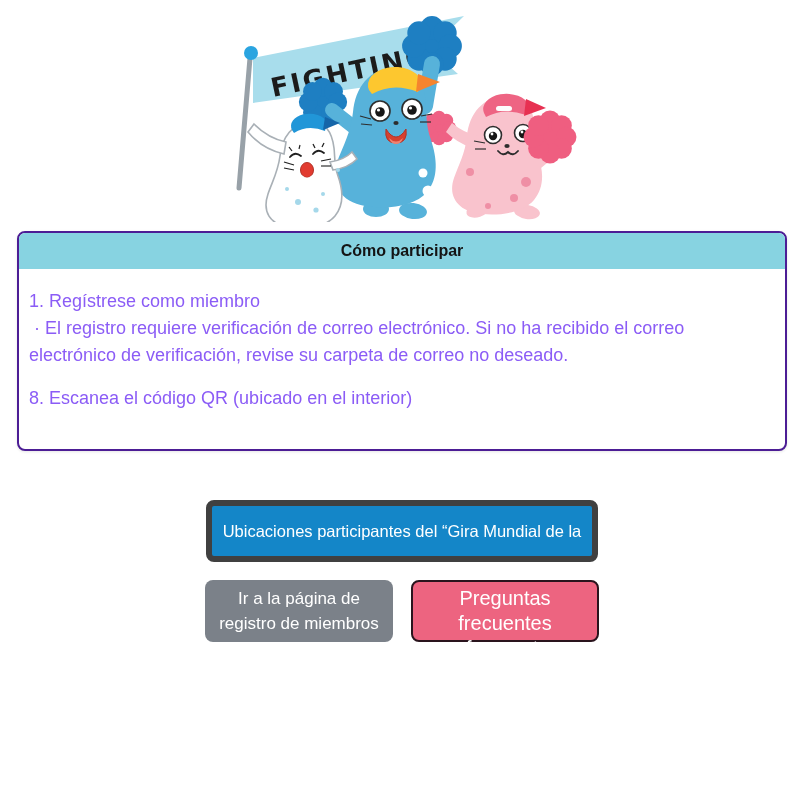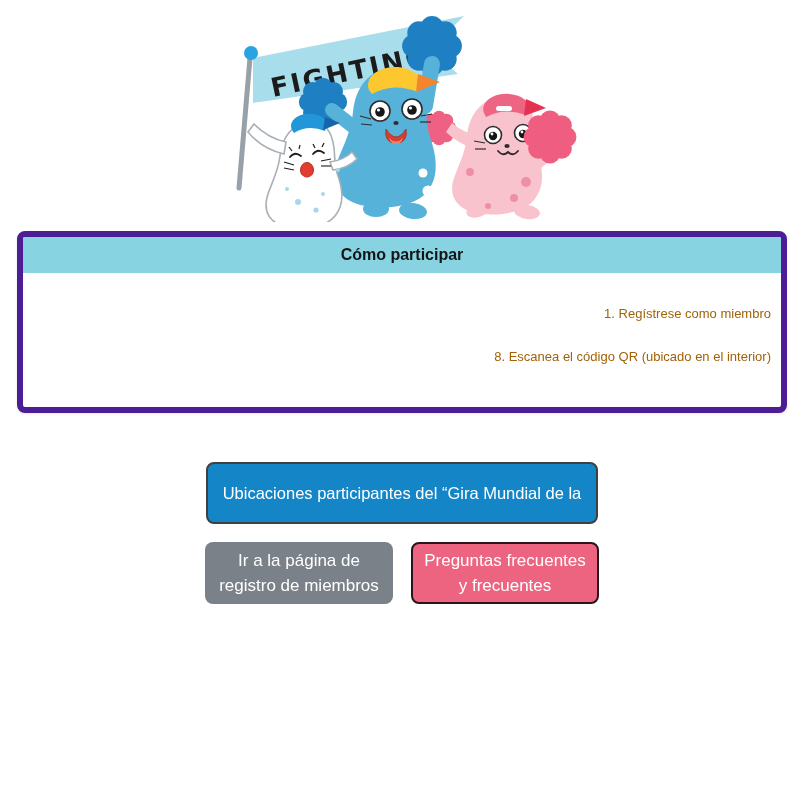--- a/index.html
+++ b/index.html
@@ -14,53 +14,51 @@
   
   .illustration-wrap { display: flex; justify-content: center; padding-top: 10px; height: 222px; }
   svg text.banner-word {
     font-family: "DejaVu Sans", sans-serif;
     font-weight: 700;
   }
 
   
   .panel {
     margin: 9px 17px 0;
-    border: 6px solid #4c1d95;
+    border: 2px solid #4c1d95;
     border-radius: 8px;
     overflow: hidden;
     box-shadow: 0 1px 3px rgba(0,0,0,0.10);
     background: #fff;
-    text-align: right;
   }
   .panel-header {
     background: #87d3e1;
     height: 36px;
     display: flex; align-items: center; justify-content: center;
     font-size: 16px; font-weight: 700; color: #141414;
   }
   .panel-body {
     padding: 19px 10px 21px;
-    font-size: 13px;
+    font-size: 18px;
     line-height: 27px;
-    color: #a16207;
-    margin-top: 8px;
+    color: #8b5cf6;
   }
   .section { margin-bottom: 16px; }
   .section:last-child { margin-bottom: 0; }
   .section .line { white-space: pre-wrap; }
 
   
   button { font-family: "Liberation Sans", sans-serif; cursor: pointer; color: #fff; }
   .btn-line { display: block; text-align: center; }
   .btn-primary {
     display: block;
     margin: 49px auto 0;
     width: 392px; height: 62px;
     background: #1486c8;
-    border: 2px solid #404040;
+    border: 6px solid #404040;
     border-radius: 8px;
     font-size: 16.5px; line-height: 24px;
     padding: 4px 8px;
   }
   .btn-row {
     display: flex; justify-content: center; gap: 18px;
     margin-top: 18px;
   }
   .btn-secondary {
     width: 188px; height: 62px;
@@ -68,21 +66,21 @@
     border: none;
     border-radius: 8px;
     font-size: 17px; line-height: 25px;
     padding: 4px 8px;
   }
   .btn-accent {
     width: 188px; height: 62px;
     background: #ed6480;
     border: 2px solid #2a141d;
     border-radius: 8px;
-    font-size: 17px; line-height: 25px;
+    font-size: 20px; line-height: 25px;
     padding: 4px 8px;
   }
 </style>
 </head>
 <body>
 
 <div class="stage">
 
   <div class="illustration-wrap">
     <svg width="352" height="212" viewBox="0 0 352 212">
@@ -207,20 +205,21 @@
       </g>
     </svg>
   </div>
 
   <div class="panel">
     <div class="panel-header">Cómo participar</div>
     <div class="panel-body">
 
       <div class="section">
         <div class="line">1. Regístrese como miembro</div>
+        <div class="line"> · El registro requiere verificación de correo electrónico. Si no ha recibido el correo electrónico de verificación, revise su carpeta de correo no deseado.</div>
       </div>
 
       <div class="section">
         <div class="line">8. Escanea el código QR (ubicado en el interior)</div>
       </div>
 
       <div class="section">
       </div>
 
     </div>

